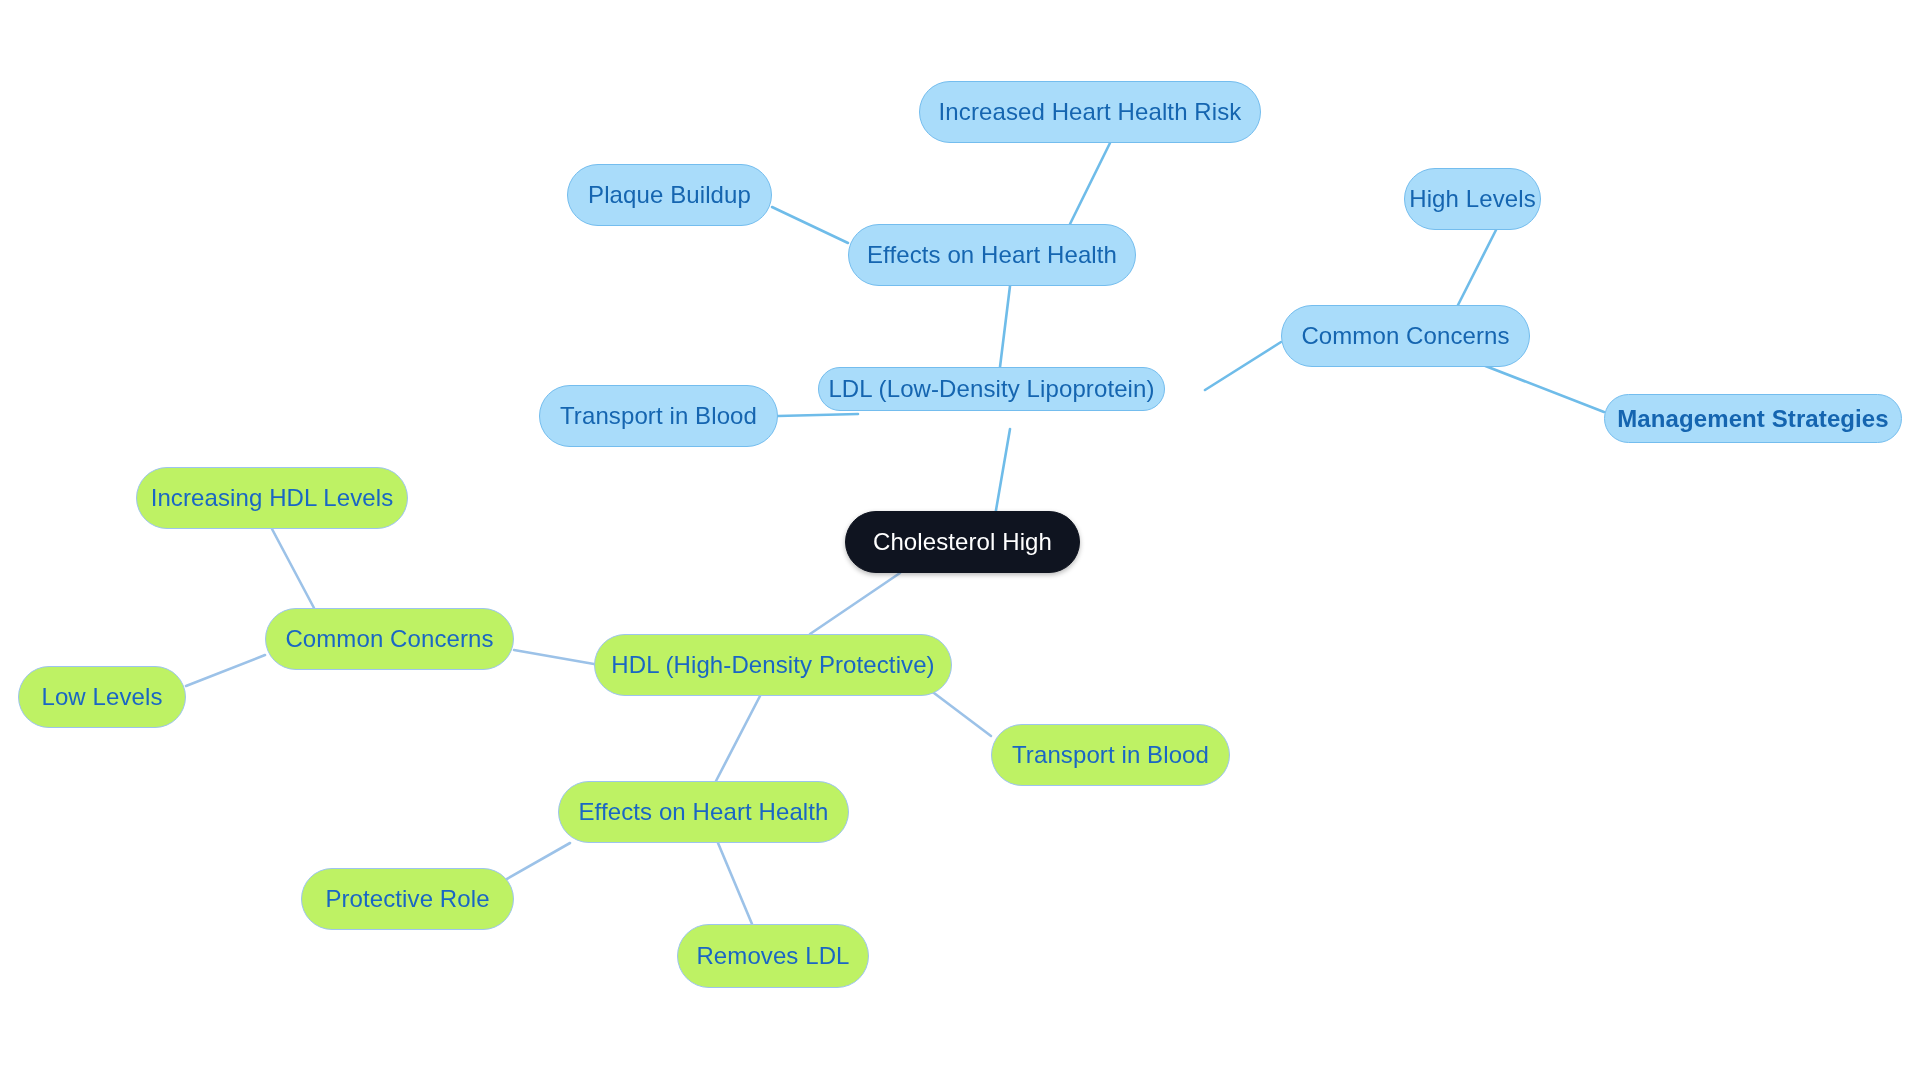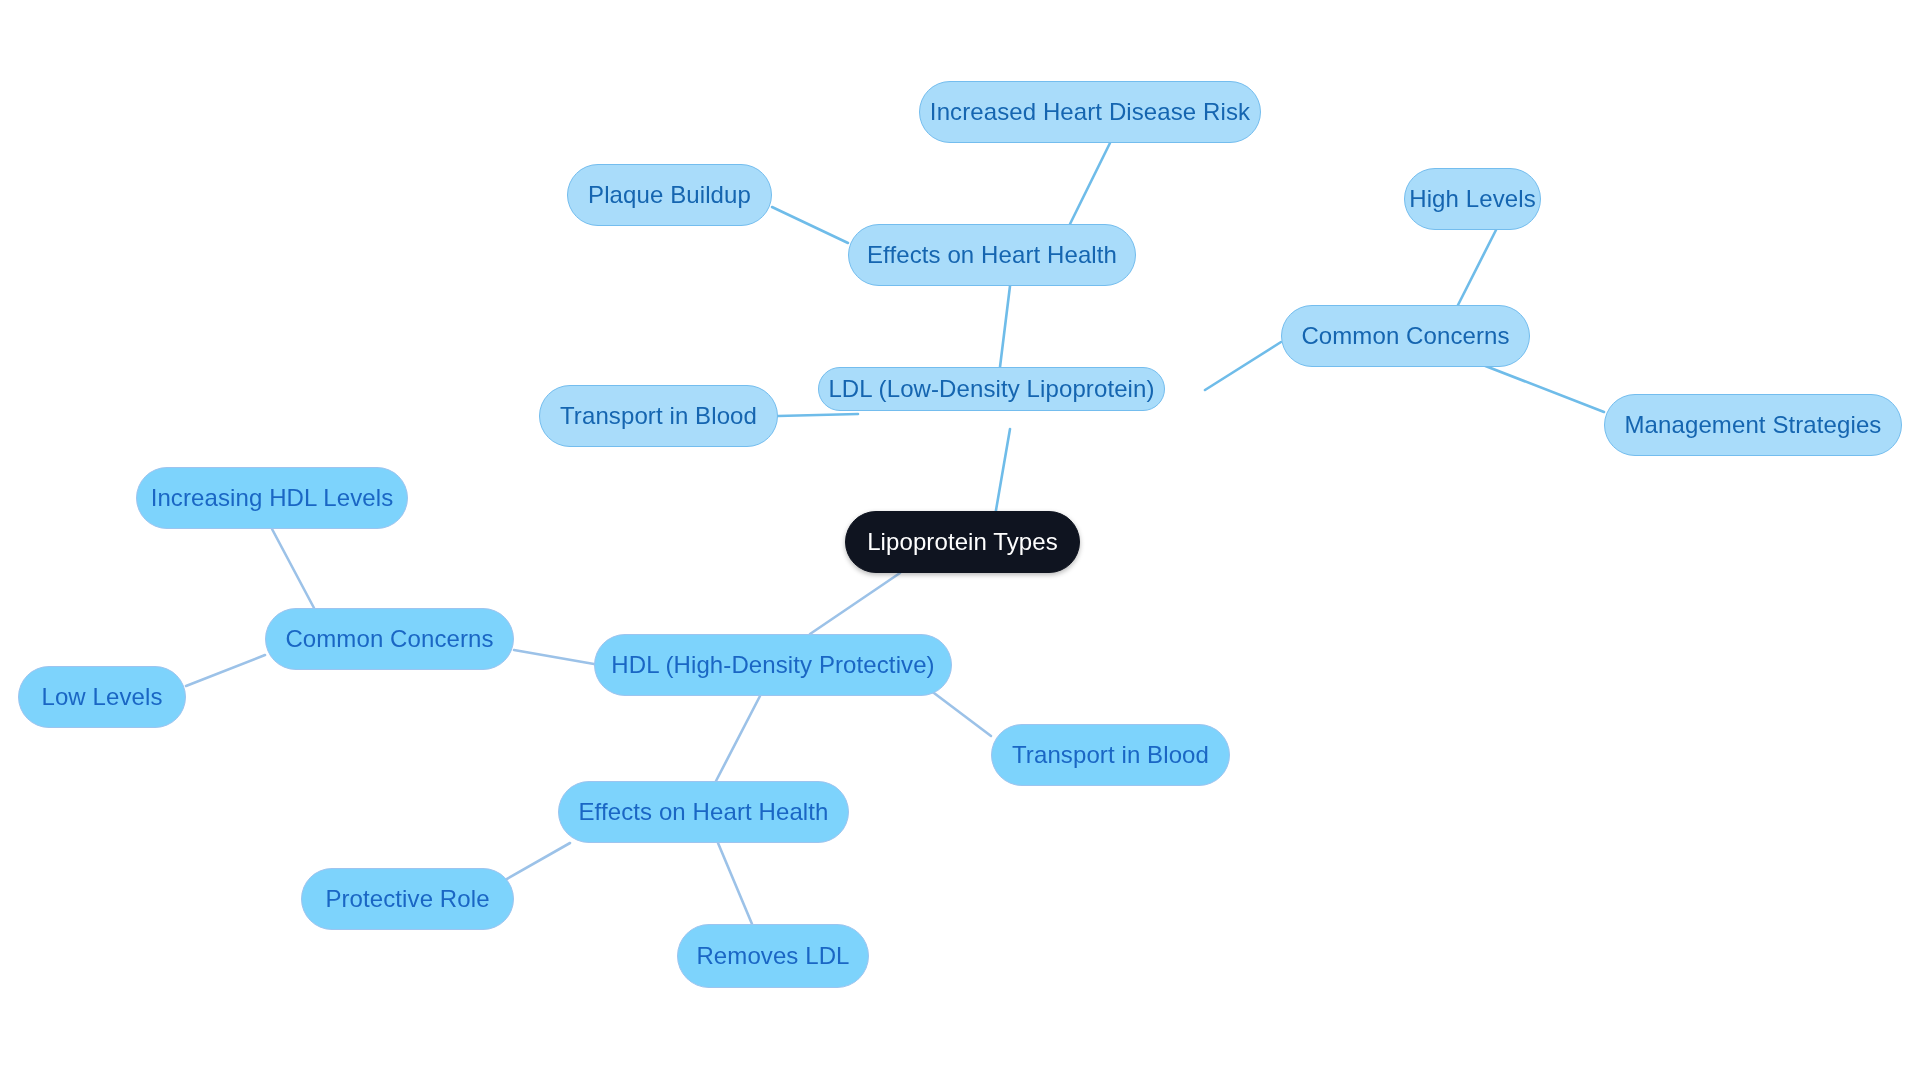--- a/index.html
+++ b/index.html
@@ -44,21 +44,21 @@
     font-size: 24px;
     box-shadow: 0 2px 5px rgba(0,0,0,0.28);
   }
   .node-ldl {
     background: #a9dcfa;
     color: #1565b0;
     border: 1.6px solid #74bdee;
     font-size: 24px;
   }
   .node-hdl {
-    background: #7dd3fc;
+    background: #bef264;
     color: #1a66c4;
     border: 1.6px solid #9dc4ef;
     font-size: 24px;
   }
 </style>
 </head>
 <body>
 
 <div id="canvas">
   <svg id="edge-layer" viewBox="0 0 1920 1083" width="1920" height="1083">
@@ -73,29 +73,29 @@
       <line x1="1470" y1="360" x2="1604" y2="412" stroke="#6fbce9" stroke-width="2.6" stroke-linecap="round"></line>
       <line x1="594" y1="664" x2="514" y2="650" stroke="#9cc2e8" stroke-width="2.6" stroke-linecap="round"></line>
       <line x1="930" y1="690" x2="991" y2="736" stroke="#9cc2e8" stroke-width="2.6" stroke-linecap="round"></line>
       <line x1="760" y1="696" x2="716" y2="781" stroke="#9cc2e8" stroke-width="2.6" stroke-linecap="round"></line>
       <line x1="314" y1="608" x2="272" y2="529" stroke="#9cc2e8" stroke-width="2.6" stroke-linecap="round"></line>
       <line x1="265" y1="655" x2="186" y2="686" stroke="#9cc2e8" stroke-width="2.6" stroke-linecap="round"></line>
       <line x1="570" y1="843" x2="498" y2="884" stroke="#9cc2e8" stroke-width="2.6" stroke-linecap="round"></line>
       <line x1="718" y1="843" x2="752" y2="924" stroke="#9cc2e8" stroke-width="2.6" stroke-linecap="round"></line>
     </svg>
   <div id="node-layer">
-      <div class="node node-root" style="left: 845px; top: 511px; width: 235px; height: 62px;">Lipoprotein Types</div>
+      <div class="node node-root" style="left: 845px; top: 511px; width: 235px; height: 62px;">Cholesterol High</div>
       <div class="node node-ldl" style="left: 818px; top: 367px; width: 347px; height: 44px;">LDL (Low-Density Lipoprotein)</div>
       <div class="node node-ldl" style="left: 848px; top: 224px; width: 288px; height: 62px;">Effects on Heart Health</div>
-      <div class="node node-ldl" style="left: 919px; top: 81px; width: 342px; height: 62px;">Increased Heart Disease Risk</div>
+      <div class="node node-ldl" style="left: 919px; top: 81px; width: 342px; height: 62px;">Increased Heart Health Risk</div>
       <div class="node node-ldl" style="left: 567px; top: 164px; width: 205px; height: 62px;">Plaque Buildup</div>
       <div class="node node-ldl" style="left: 539px; top: 385px; width: 239px; height: 62px;">Transport in Blood</div>
       <div class="node node-ldl" style="left: 1281px; top: 305px; width: 249px; height: 62px;">Common Concerns</div>
       <div class="node node-ldl" style="left: 1404px; top: 168px; width: 137px; height: 62px;">High Levels</div>
-      <div class="node node-ldl" style="left: 1604px; top: 394px; width: 298px; height: 62px;">Management Strategies</div>
+      <div class="node node-ldl" style="left: 1604px; top: 394px; width: 298px; height: 49px; font-weight: bold;">Management Strategies</div>
       <div class="node node-hdl" style="left: 594px; top: 634px; width: 358px; height: 62px;">HDL (High-Density Protective)</div>
       <div class="node node-hdl" style="left: 265px; top: 608px; width: 249px; height: 62px;">Common Concerns</div>
       <div class="node node-hdl" style="left: 136px; top: 467px; width: 272px; height: 62px;">Increasing HDL Levels</div>
       <div class="node node-hdl" style="left: 18px; top: 666px; width: 168px; height: 62px;">Low Levels</div>
       <div class="node node-hdl" style="left: 991px; top: 724px; width: 239px; height: 62px;">Transport in Blood</div>
       <div class="node node-hdl" style="left: 558px; top: 781px; width: 291px; height: 62px;">Effects on Heart Health</div>
       <div class="node node-hdl" style="left: 301px; top: 868px; width: 213px; height: 62px;">Protective Role</div>
       <div class="node node-hdl" style="left: 677px; top: 924px; width: 192px; height: 64px;">Removes LDL</div>
     </div>
 </div>

